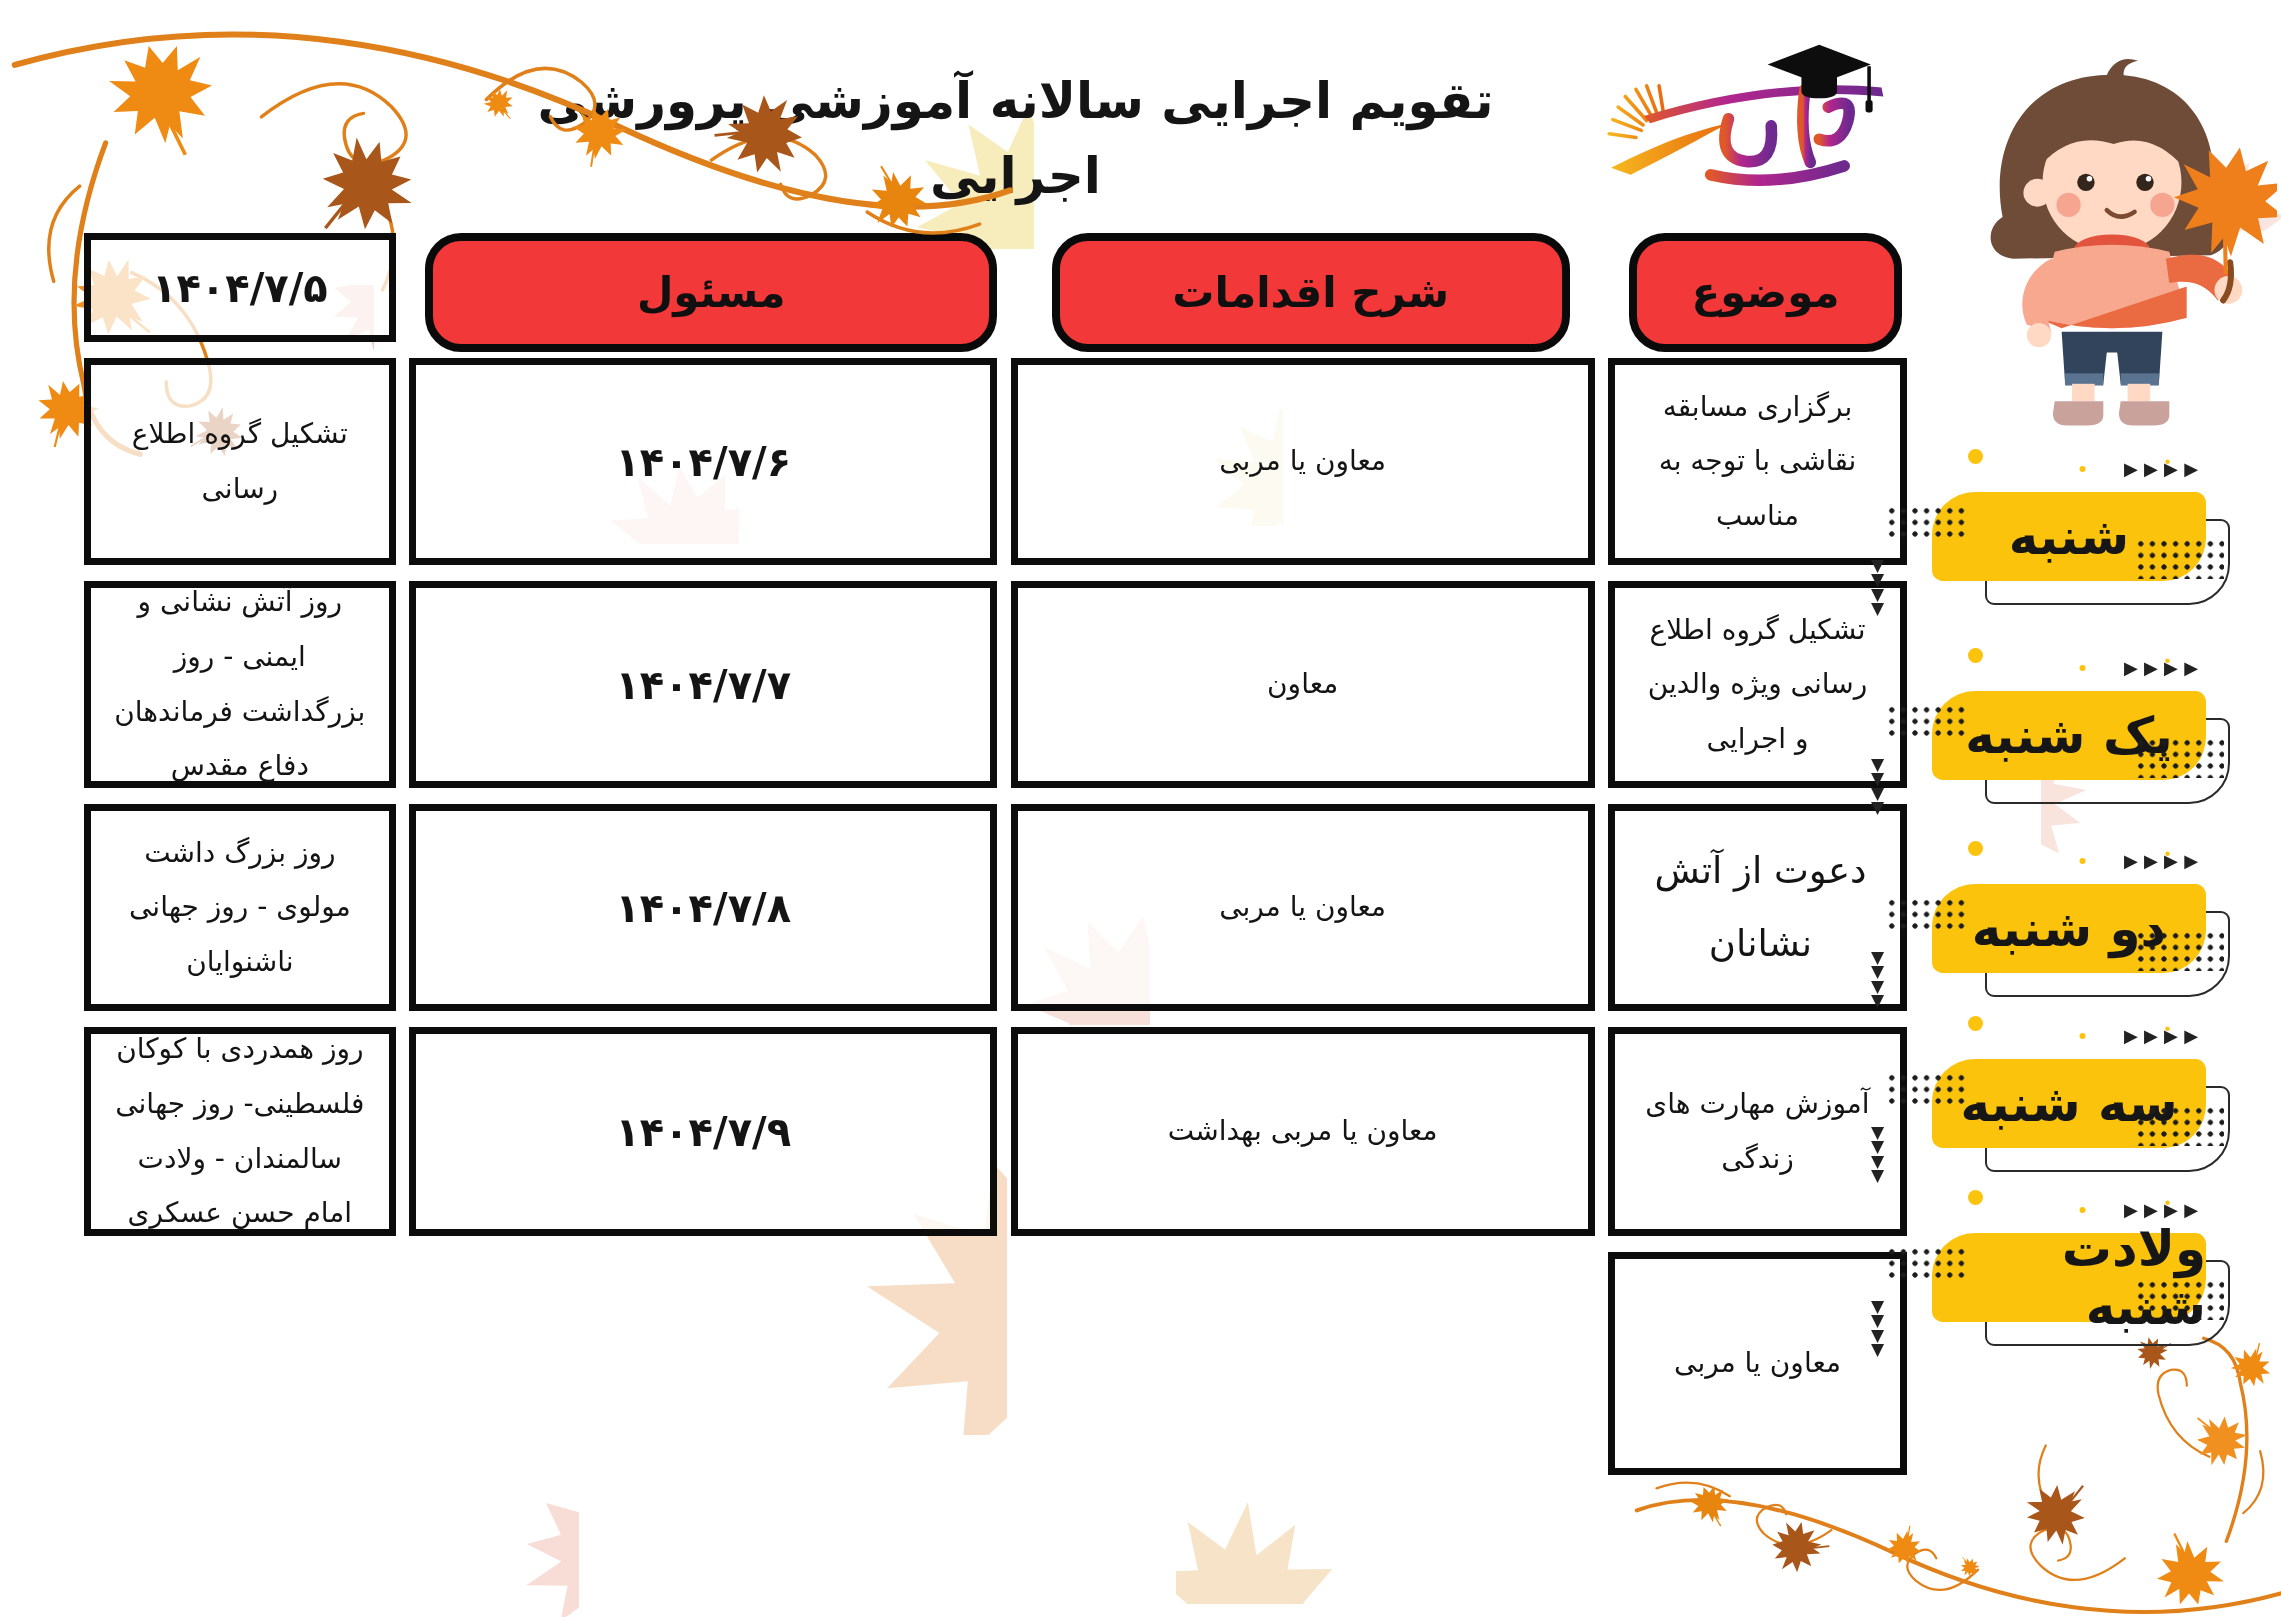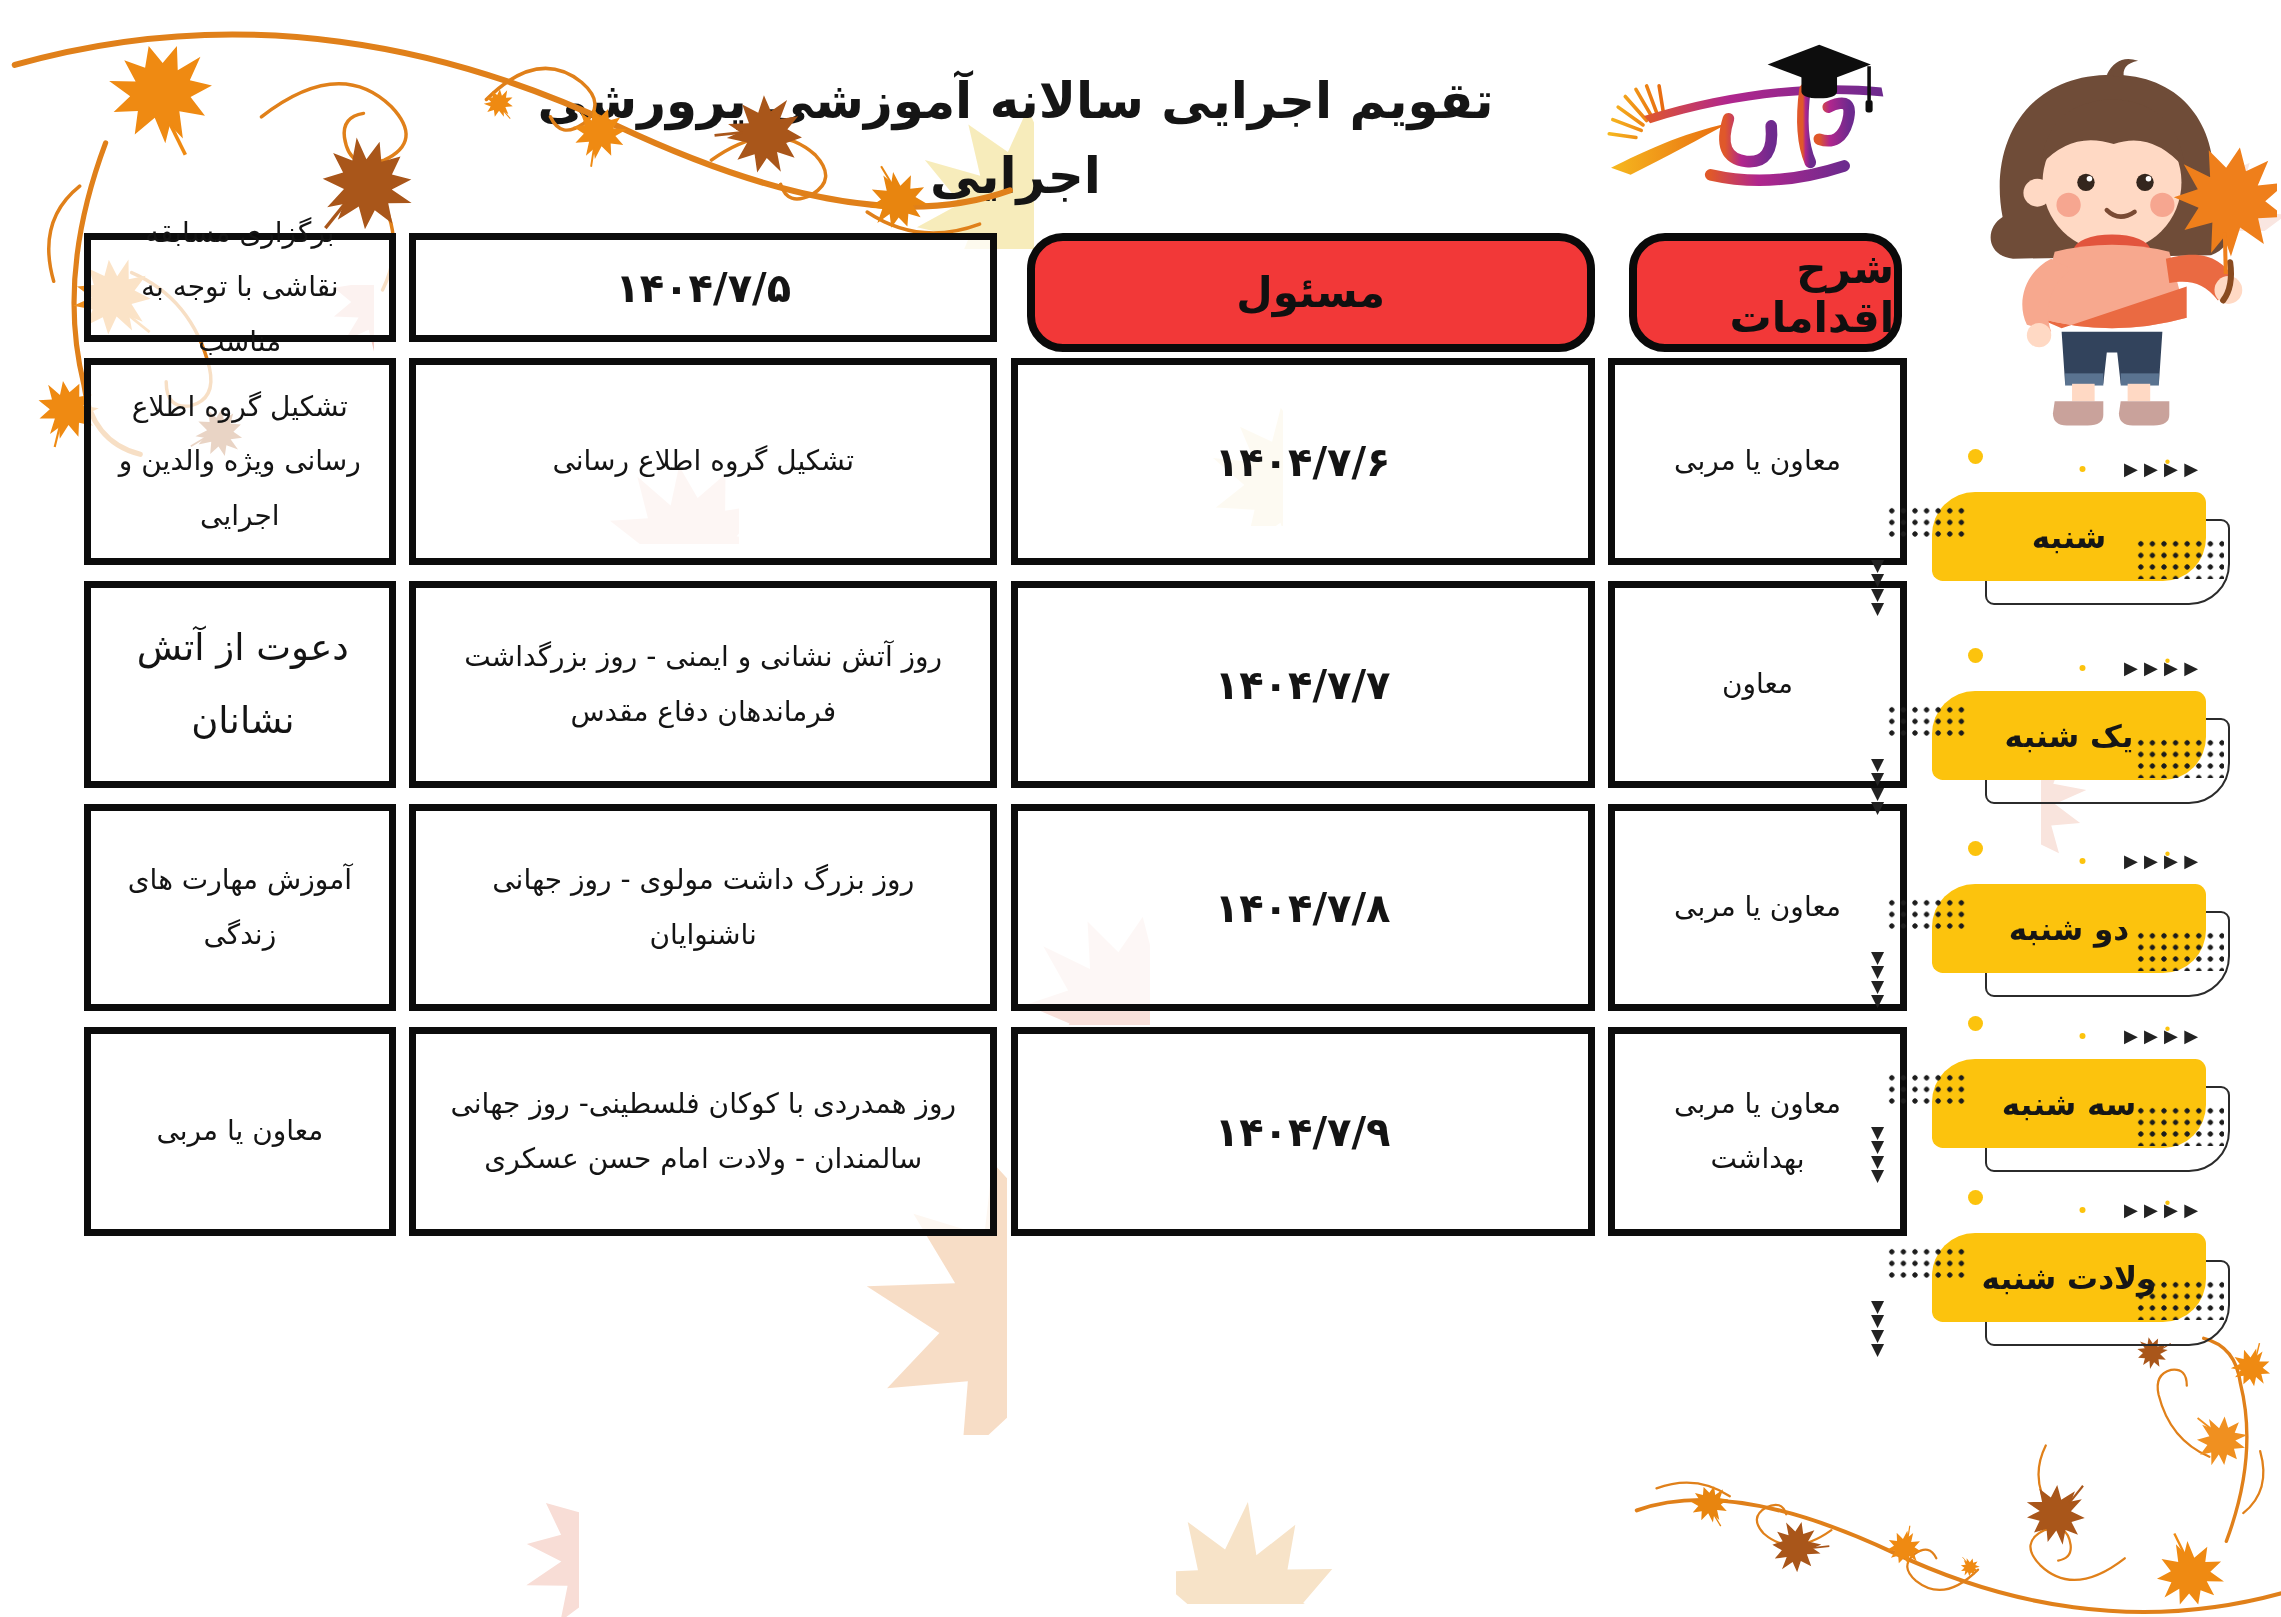--- a/index.html
+++ b/index.html
@@ -42,21 +42,21 @@
   
   .day-badge{position:absolute;left:1932px;width:274px;height:89px;z-index:3;}
   .day-outline{
     position:absolute;left:53px;top:27px;width:241px;height:82px;
     border:2.7px solid #2b2b2b;border-radius:3.6px 9px 41px 9px;background:transparent;
   }
   .day-body{
     position:absolute;left:0;top:0;width:100%;height:100%;
     background:var(--yellow,#fcc30d);border-radius:43px 10.7px 43px 10.7px;
     display:flex;align-items:center;justify-content:center;
-    font-size:31px;font-weight:700;color:#161616;
+    font-size:50px;font-weight:700;color:#161616;
   }
   .dots{
     position:absolute;
     background-image:radial-gradient(#1c1c1c 2.3px,transparent 2.9px);
     background-size:11.6px 11.6px;z-index:4;
   }
   .dots-left{left:-46px;top:12.5px;width:82px;height:37px;}
   .dots-right{right:-18px;bottom:1.8px;width:89px;height:41px;}
   .tri-right{position:absolute;top:-34px;right:1.8px;color:#222;font-size:18px;letter-spacing:6.2px;}
   .tri-right::before{content:"▶▶▶▶";}
@@ -236,20 +236,23 @@
     <rect x="100" y="184" width="22" height="7" fill="#5a7390"></rect>
     <rect x="72" y="190" width="13" height="10" fill="#ffd9c4"></rect>
     <rect x="104" y="190" width="13" height="10" fill="#ffd9c4"></rect>
     <path d="M62,200 h28 v8 q0,6 -9,6 h-12 q-8,0 -8,-7 Z" fill="#c9a29b"></path>
     <path d="M100,200 h28 v8 q0,6 -9,6 h-12 q-8,0 -8,-7 Z" fill="#c9a29b"></path>
   </svg>
 
   <div class="grid">
 
     <div class="hcell">
+        <div class="pill">موضوع</div>
+      </div>
+    <div class="hcell">
         <div class="pill">شرح اقدامات</div>
       </div>
     <div class="hcell">
         <div class="pill resp">مسئول</div>
       </div>
 
     <div class="cell date-cell">
         <span class="date-text">۱۴۰۴/۷/۵</span>
       </div>
     <div class="cell">برگزاری مسابقه نقاشی با توجه به مناسب</div>

